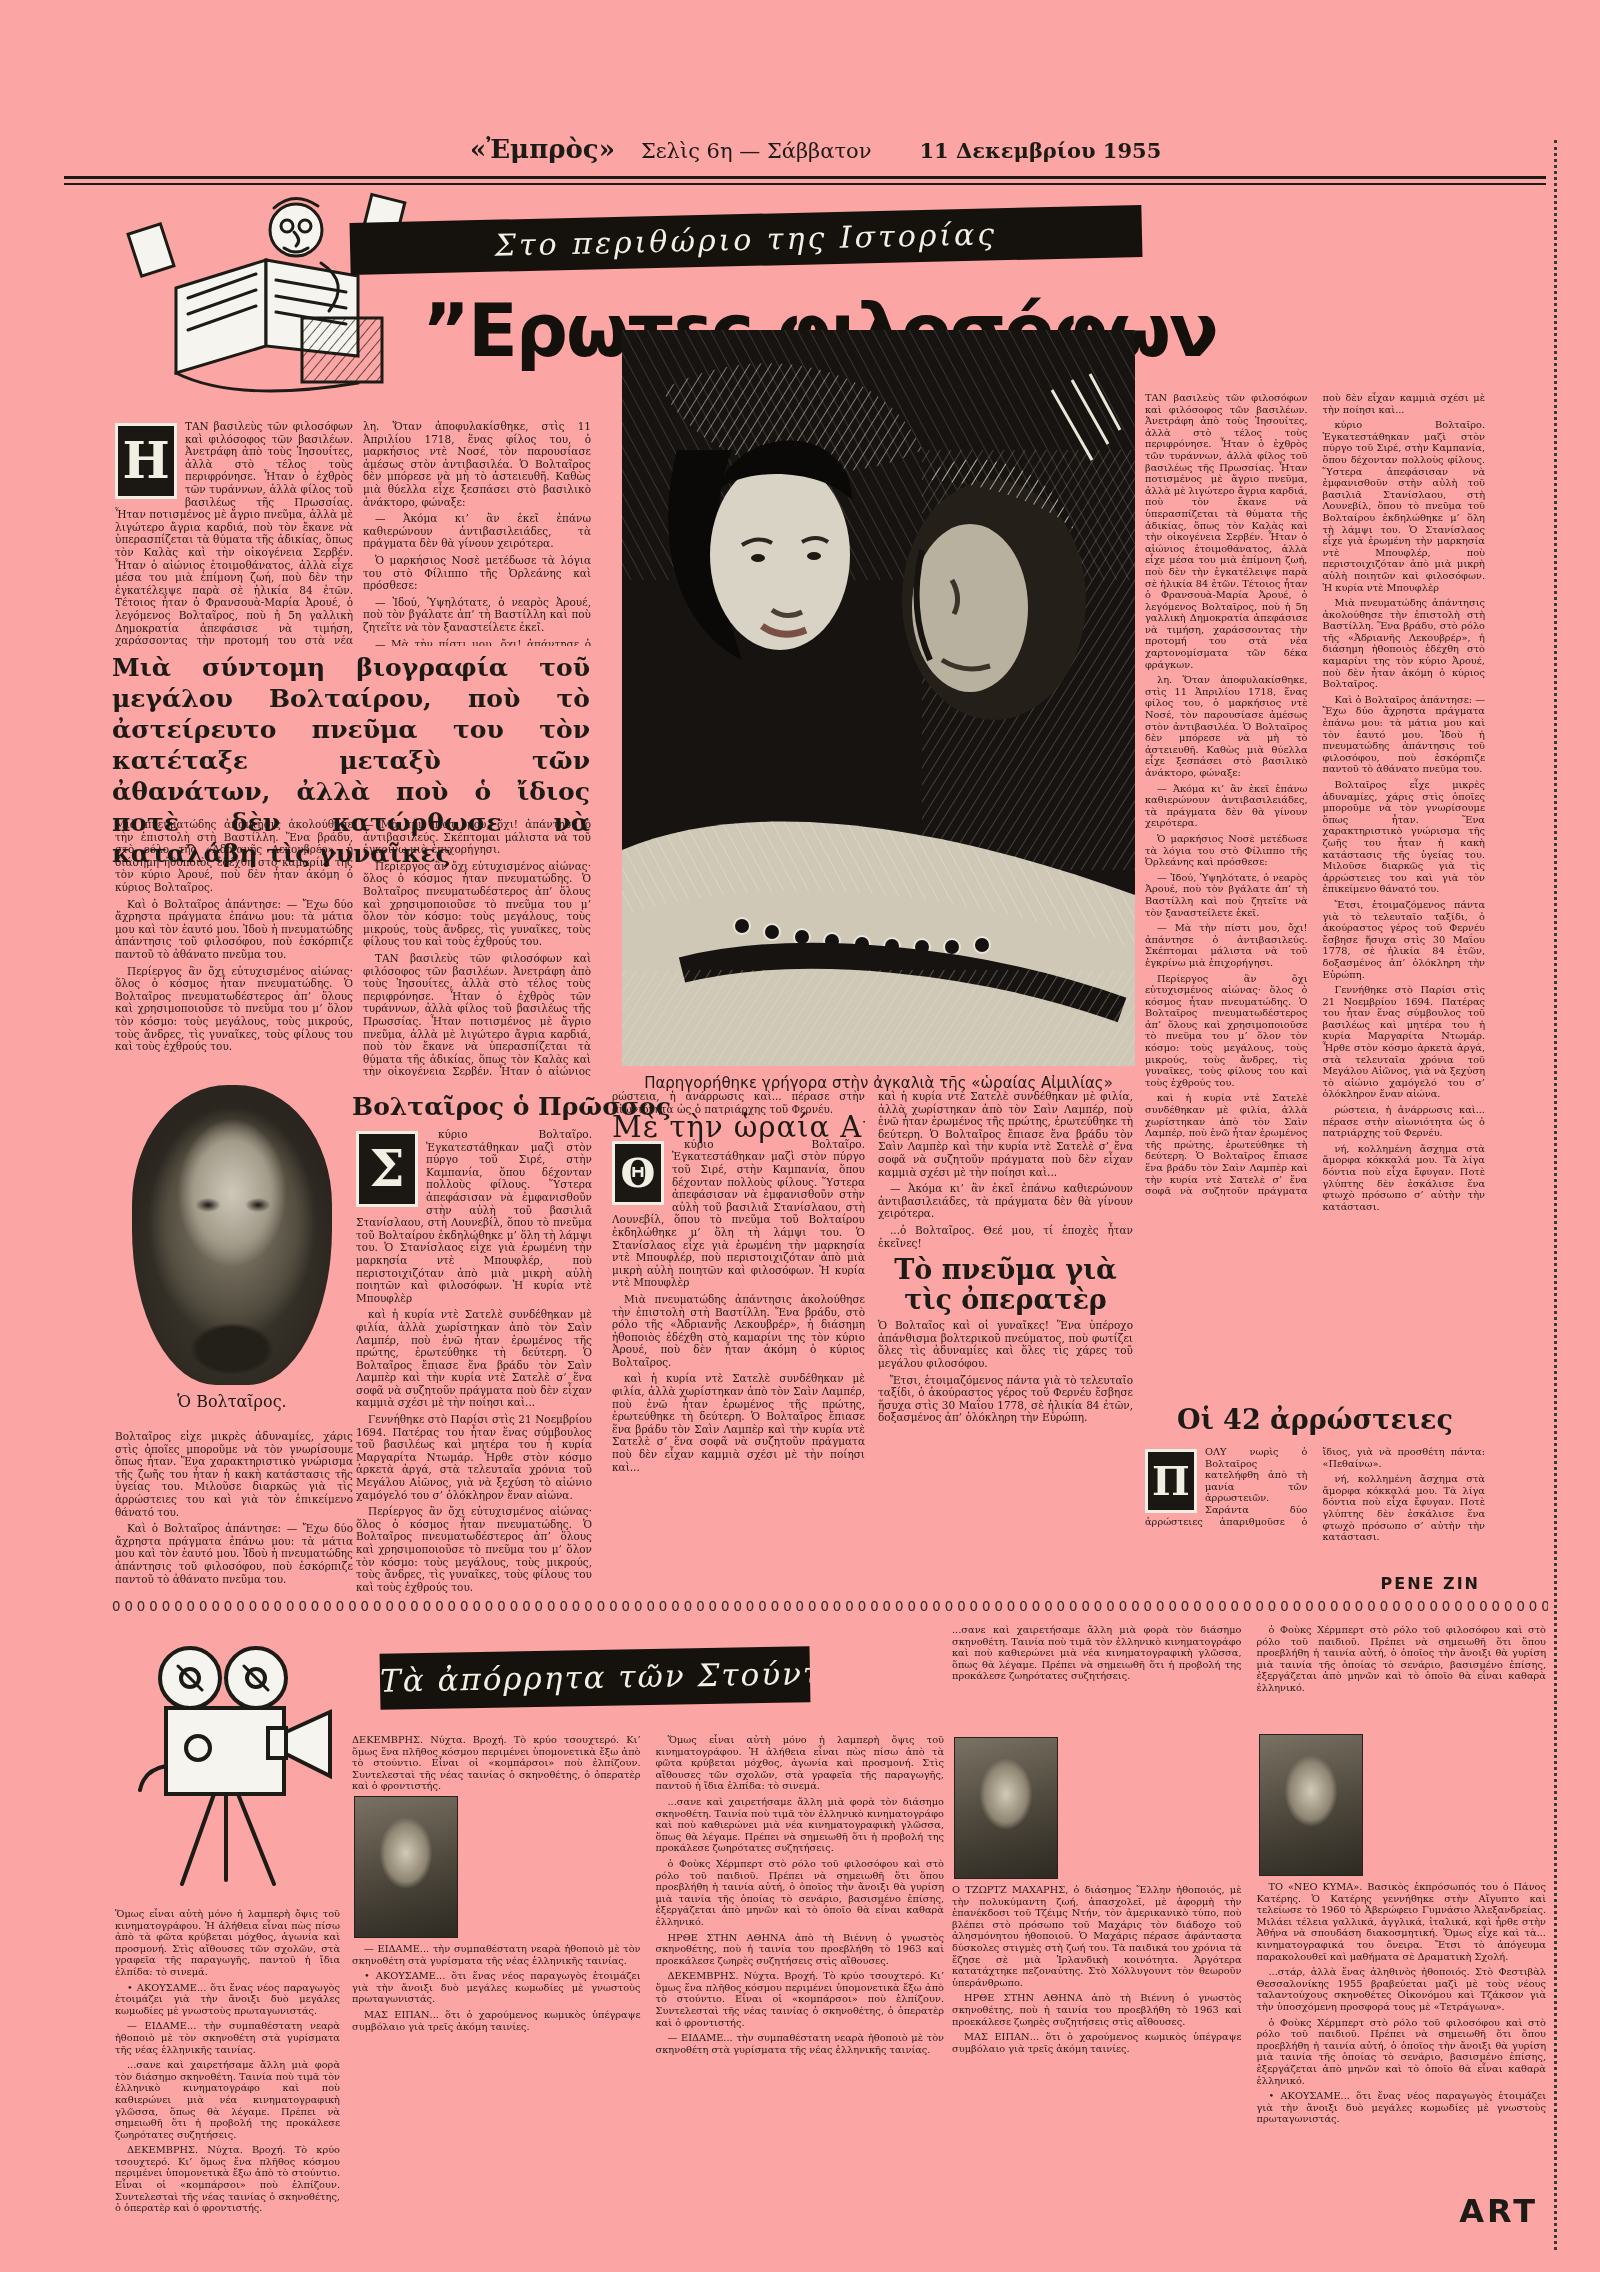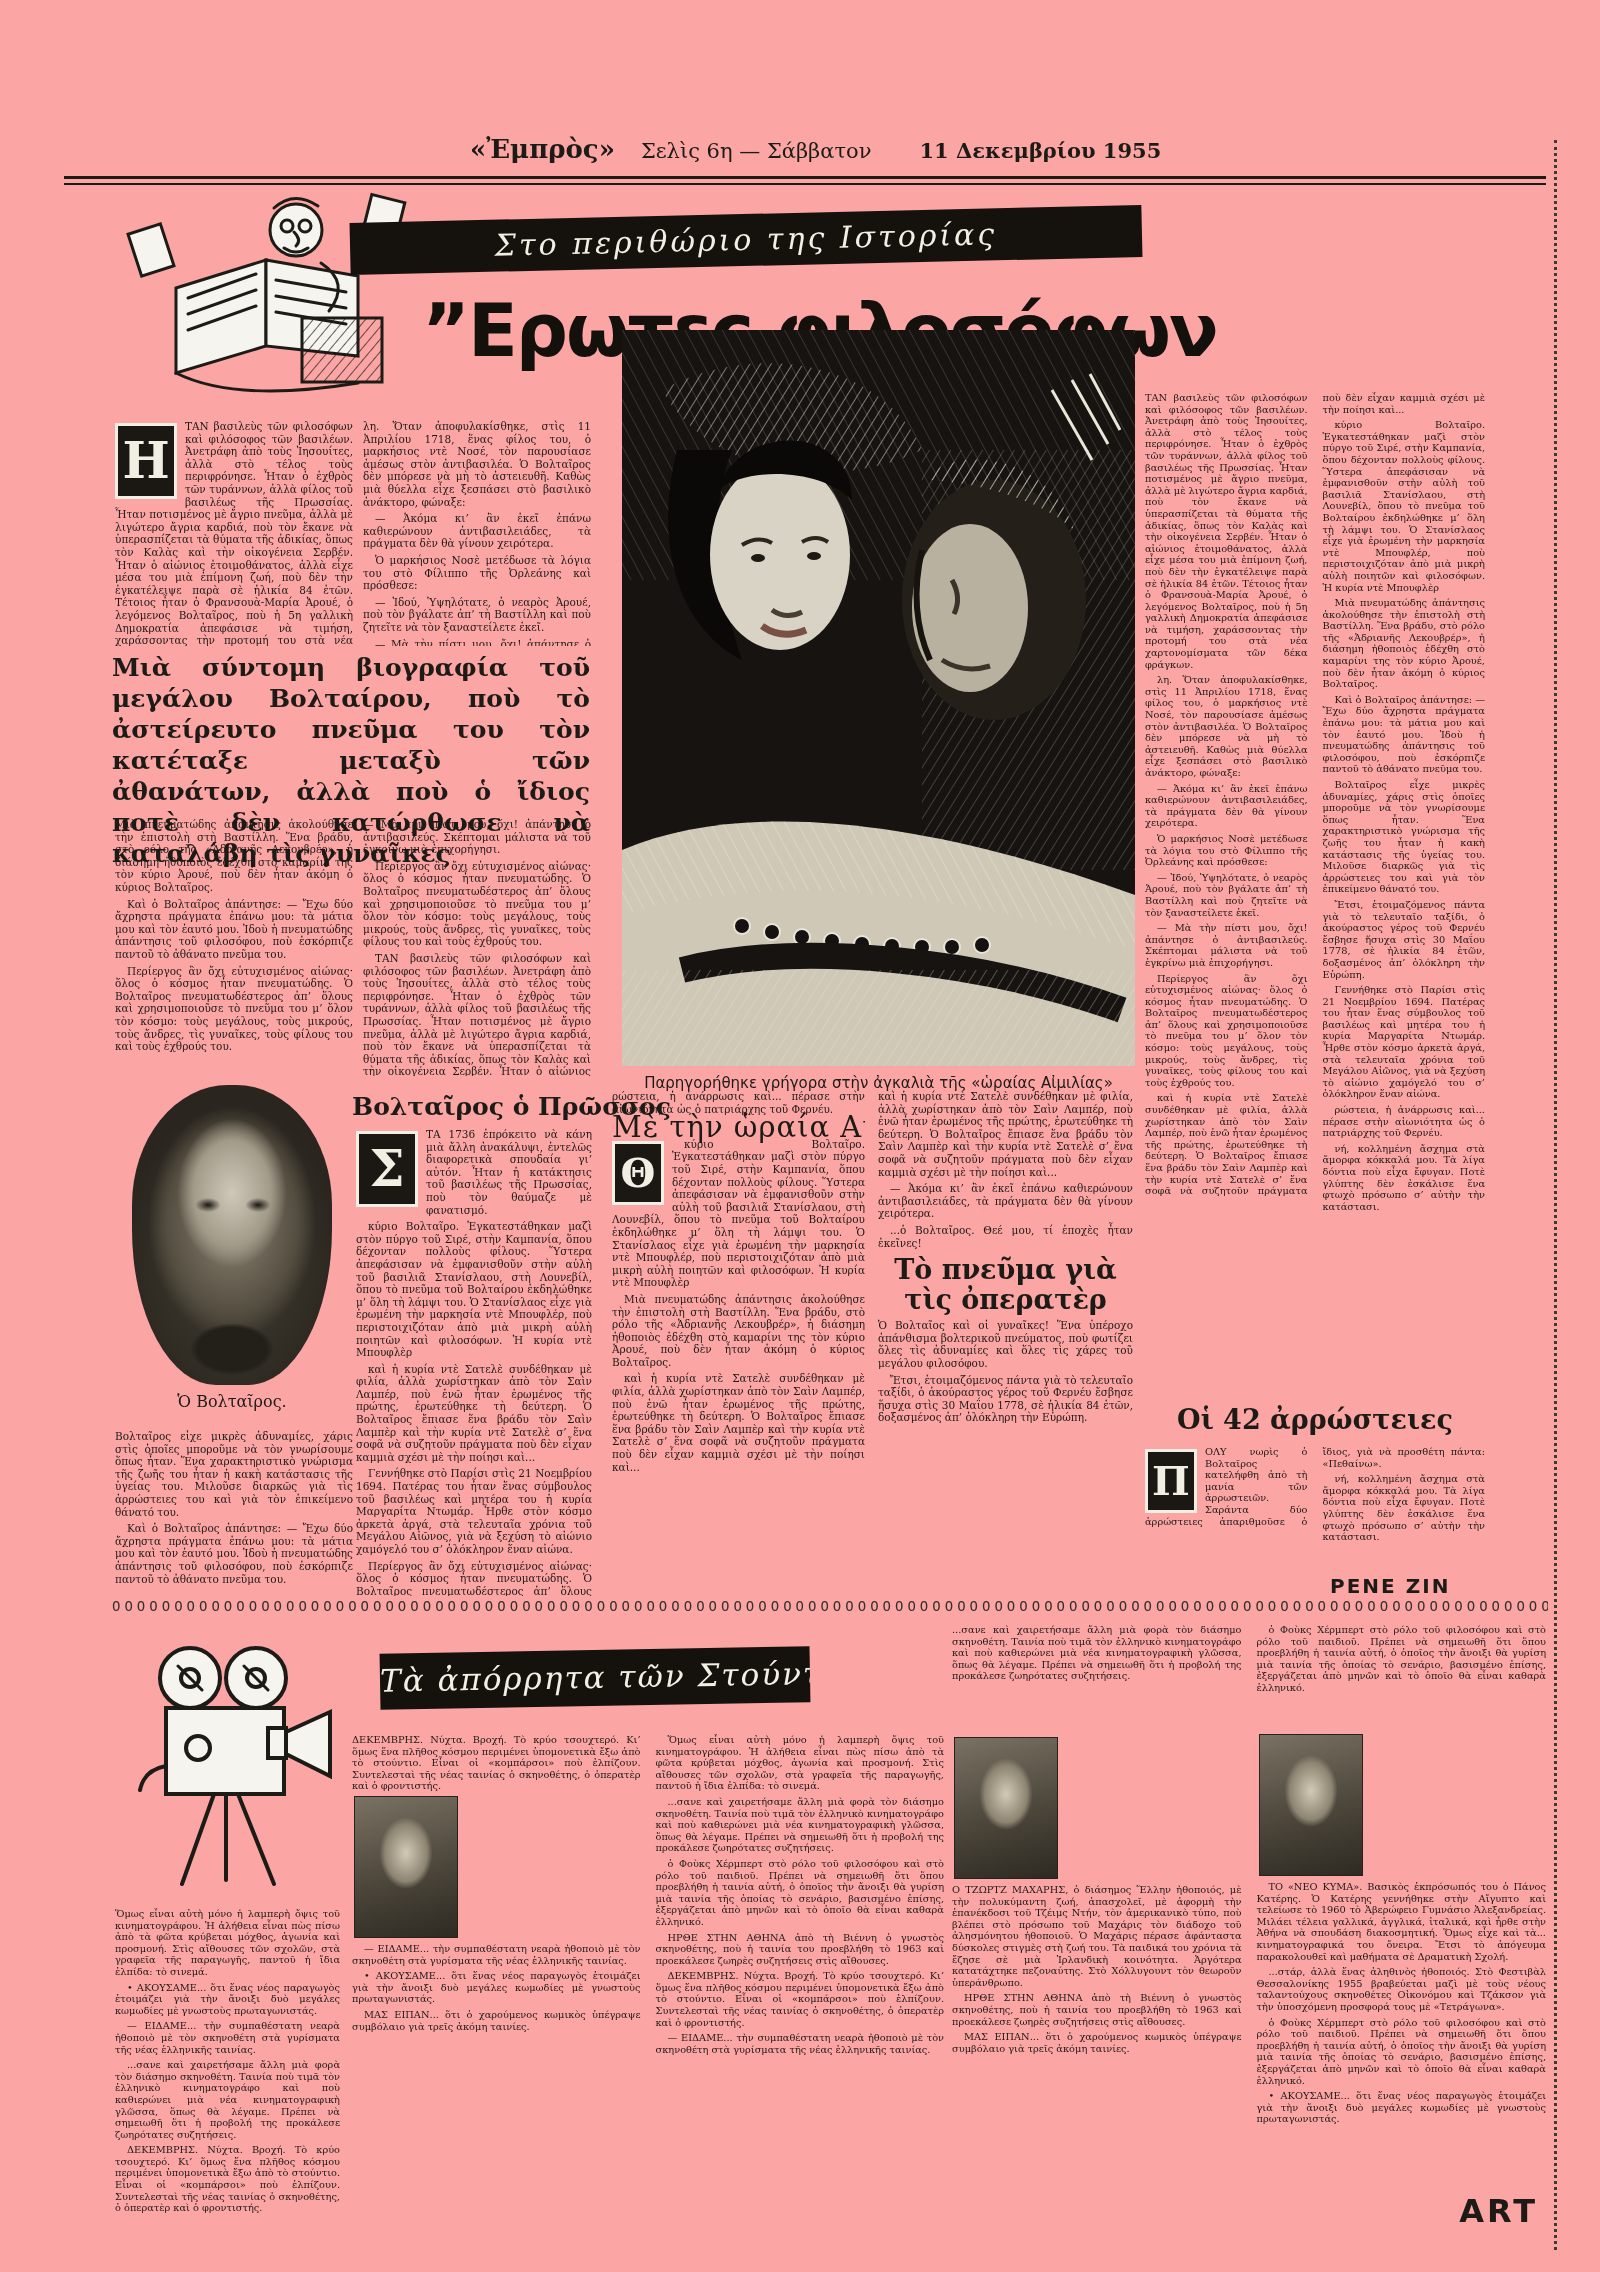--- a/index.html
+++ b/index.html
@@ -21,21 +21,21 @@
           font-style:italic;letter-spacing:3px;transform:rotate(-1.3deg);
           font-size:30px;line-height:52px;white-space:nowrap;overflow:hidden;}
   .headline{font-family:"DejaVu Sans",sans-serif;font-weight:bold;font-size:73px;
             letter-spacing:-2px;white-space:nowrap;color:#14110c;}
   .subtitle{font-size:25px;line-height:31px;font-weight:bold;text-align:justify;}
   .h2{font-size:27px;font-weight:bold;text-align:center;white-space:nowrap;margin:6px 0 4px 0;}
   .h2.lite{font-weight:normal;font-size:29px;letter-spacing:1px;}
   .cap{font-family:"DejaVu Sans",sans-serif;font-weight:normal;font-size:15px;text-align:center;}
   .capser{font-size:16px;text-align:center;}
   .cols2{column-count:2;column-gap:15px;}
-  .byline{font-family:"DejaVu Sans",sans-serif;font-weight:bold;font-size:20px;letter-spacing:2px;}
+  .byline{font-family:"DejaVu Sans",sans-serif;font-weight:bold;font-size:16px;text-align:right;letter-spacing:2px;}
   .film{font-family:"DejaVu Sans Mono",monospace;font-size:14px;letter-spacing:4px;color:#35322b;
         white-space:nowrap;overflow:hidden;}
   .portrait{background:
       radial-gradient(58px 36px at 50% 88%, #23201a 0%, #23201a 60%, transparent 72%),
       radial-gradient(16px 9px at 38% 40%, #191610 0%, transparent 80%),
       radial-gradient(16px 9px at 63% 40%, #191610 0%, transparent 80%),
       radial-gradient(70px 95px at 50% 36%, #cfc8b9 0%, #a39b8a 55%, transparent 78%),
       radial-gradient(105px 145px at 50% 46%, #8d8574 0%, #544e41 62%, transparent 80%),
       radial-gradient(145px 210px at 50% 58%, #454035 0%, #2a251e 75%);
       background-color:#efece3;
@@ -191,21 +191,20 @@
     <p>νή, κολλημένη ἄσχημα στὰ ἄμορφα κόκκαλά μου. Τὰ λίγα δόντια ποὺ εἶχα ἔφυγαν. Ποτὲ γλύπτης δὲν ἐσκάλισε ἕνα φτωχὸ πρόσωπο σ’ αὐτὴν τὴν κατάστασι.</p>
   </div>
   <div class="abs byline" style="left:1330px;top:1574px;width:150px;">ΡΕΝΕ ΖΙΝ</div>
 
   <div class="abs portrait" style="left:132px;top:1085px;width:200px;height:300px;"></div>
   <div class="abs capser" style="left:132px;top:1392px;width:200px;">Ὁ Βολταῖρος.</div>
 
   <div class="abs h2" style="left:352px;top:1086px;width:252px;font-size:25px;">Βολταῖρος ὁ Πρῶσσος</div>
   <div class="abs b" style="left:356px;top:1128px;width:236px;height:468px;">
     <div class="dc">Σ</div>
-    <p class="noind">ΤΑ 1736 ἐπρόκειτο νὰ κάνη μιὰ ἄλλη ἀνακάλυψι, ἐντελῶς διαφορετικὰ σπουδαία γι’ αὐτόν. Ἦταν ἡ κατάκτησις τοῦ βασιλέως τῆς Πρωσσίας, ποὺ τὸν θαύμαζε μὲ φανατισμό.</p>
     <p>κύριο Βολταῖρο. Ἐγκατεστάθηκαν μαζὶ στὸν πύργο τοῦ Σιρέ, στὴν Καμπανία, ὅπου δέχονταν πολλοὺς φίλους. Ὕστερα ἀπεφάσισαν νὰ ἐμφανισθοῦν στὴν αὐλὴ τοῦ βασιλιᾶ Στανίσλαου, στὴ Λουνεβίλ, ὅπου τὸ πνεῦμα τοῦ Βολταίρου ἐκδηλώθηκε μ’ ὅλη τὴ λάμψι του. Ὁ Στανίσλαος εἶχε γιὰ ἐρωμένη τὴν μαρκησία ντὲ Μπουφλέρ, ποὺ περιστοιχιζόταν ἀπὸ μιὰ μικρὴ αὐλὴ ποιητῶν καὶ φιλοσόφων. Ἡ κυρία ντὲ Μπουφλὲρ</p>
     <p>καὶ ἡ κυρία ντὲ Σατελὲ συνδέθηκαν μὲ φιλία, ἀλλὰ χωρίστηκαν ἀπὸ τὸν Σαὶν Λαμπέρ, ποὺ ἐνῶ ἦταν ἐρωμένος τῆς πρώτης, ἐρωτεύθηκε τὴ δεύτερη. Ὁ Βολταῖρος ἔπιασε ἕνα βράδυ τὸν Σαὶν Λαμπὲρ καὶ τὴν κυρία ντὲ Σατελὲ σ’ ἕνα σοφᾶ νὰ συζητοῦν πράγματα ποὺ δὲν εἶχαν καμμιὰ σχέσι μὲ τὴν ποίησι καὶ...</p>
     <p>Γεννήθηκε στὸ Παρίσι στὶς 21 Νοεμβρίου 1694. Πατέρας του ἦταν ἕνας σύμβουλος τοῦ βασιλέως καὶ μητέρα του ἡ κυρία Μαργαρίτα Ντωμάρ. Ἦρθε στὸν κόσμο ἀρκετὰ ἀργά, στὰ τελευταῖα χρόνια τοῦ Μεγάλου Αἰῶνος, γιὰ νὰ ξεχύση τὸ αἰώνιο χαμόγελό του σ’ ὁλόκληρον ἕναν αἰώνα.</p>
     <p>Περίεργος ἂν ὄχι εὐτυχισμένος αἰώνας· ὅλος ὁ κόσμος ἦταν πνευματώδης. Ὁ Βολταῖρος πνευματωδέστερος ἀπ’ ὅλους καὶ χρησιμοποιοῦσε τὸ πνεῦμα του μ’ ὅλον τὸν κόσμο: τοὺς μεγάλους, τοὺς μικρούς, τοὺς ἄνδρες, τὶς γυναῖκες, τοὺς φίλους του καὶ τοὺς ἐχθρούς του.</p>
   </div>
 
   <div class="abs b" style="left:115px;top:1430px;width:238px;height:166px;">
     <p class="noind">Βολταῖρος εἶχε μικρὲς ἀδυναμίες, χάρις στὶς ὁποῖες μποροῦμε νὰ τὸν γνωρίσουμε ὅπως ἦταν. Ἕνα χαρακτηριστικὸ γνώρισμα τῆς ζωῆς του ἦταν ἡ κακὴ κατάστασις τῆς ὑγείας του. Μιλοῦσε διαρκῶς γιὰ τὶς ἀρρώστειες του καὶ γιὰ τὸν ἐπικείμενο θάνατό του.</p>
     <p>Καὶ ὁ Βολταῖρος ἀπάντησε: — Ἔχω δύο ἄχρηστα πράγματα ἐπάνω μου: τὰ μάτια μου καὶ τὸν ἑαυτό μου. Ἰδοὺ ἡ πνευματώδης ἀπάντησις τοῦ φιλοσόφου, ποὺ ἐσκόρπιζε παντοῦ τὸ ἀθάνατο πνεῦμα του.</p>
   </div>

